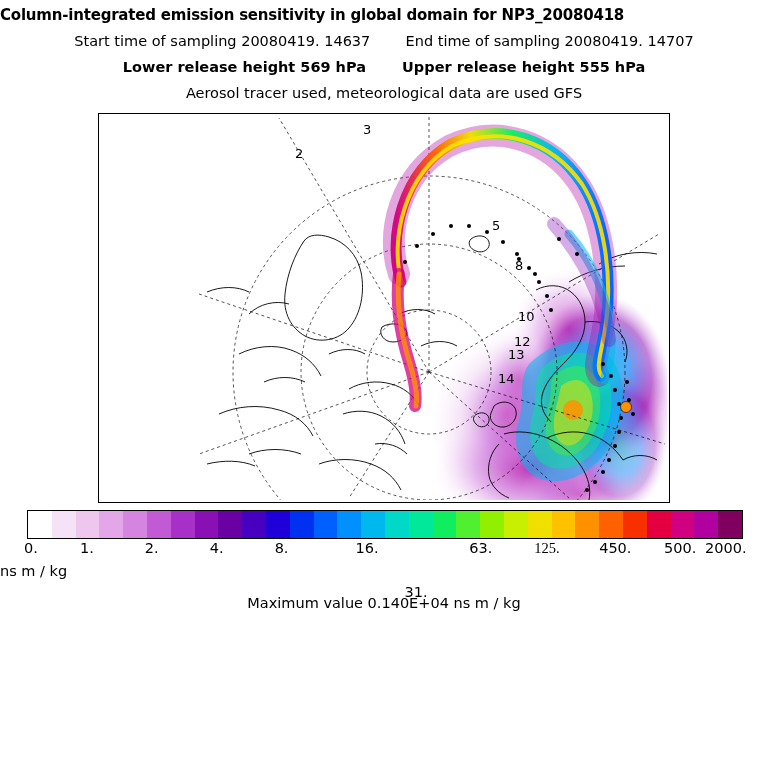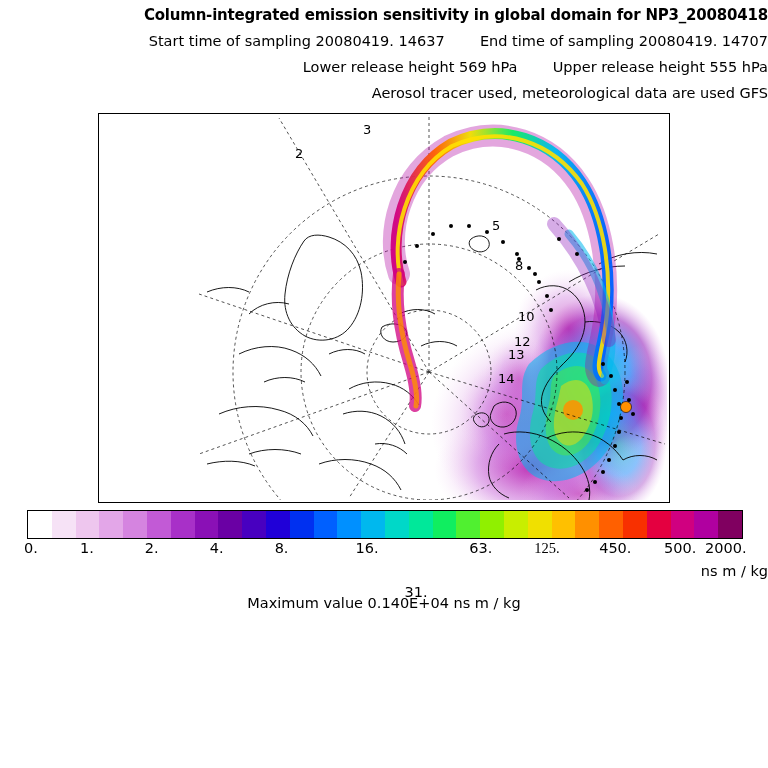--- a/index.html
+++ b/index.html
@@ -5,28 +5,28 @@
   html,body{margin:0;padding:0;}
   body{
     width:768px;height:768px;
     background:#ffffff;
     font-family:"DejaVu Sans", sans-serif;
     color:#000;
     overflow:hidden;
     position:relative;
   }
   .title{
-    position:absolute;top:6px;left:0;width:768px;text-align:right;
+    position:absolute;top:6px;left:0;width:768px;text-align:left;
     font-size:15px;font-weight:bold;letter-spacing:-0.2px;
   }
   .subline{
-    position:absolute;left:0;width:768px;text-align:right;font-size:14.5px;
+    position:absolute;left:0;width:768px;text-align:center;font-size:14.5px;
   }
   .sub1{top:33px;}
-  .sub2{top:59px;}
+  .sub2{top:59px;font-weight:bold;}
   .sub3{top:85px;}
   .sub-inner{display:inline-block;}
   .sub-gap{display:inline-block;width:26px;}
 
   
   .map-frame{
     position:absolute;left:98px;top:113px;width:570px;height:388px;
     border:1px solid #000;background:#ffffff;overflow:hidden;
   }
   .map-inner{position:absolute;inset:0;}
@@ -39,21 +39,21 @@
   }
   .cbar div{flex:1 1 0;height:100%;}
   .cbar-labels{
     position:absolute;left:0px;top:540px;width:768px;height:18px;
     font-size:14.5px;
   }
   .cbar-labels span{
     position:absolute;top:0;white-space:nowrap;
   }
   .cbar-unit{
-    position:absolute;left:0;top:563px;width:768px;text-align:right;font-size:14.5px;
+    position:absolute;left:0;top:563px;width:768px;text-align:left;font-size:14.5px;
   }
   .maxval{
     position:absolute;left:0;top:595px;width:768px;text-align:center;font-size:14.5px;
   }
 </style>
 </head>
 <body>
 
 <div class="title">Column-integrated emission sensitivity in global domain for NP3_20080418</div>
 

